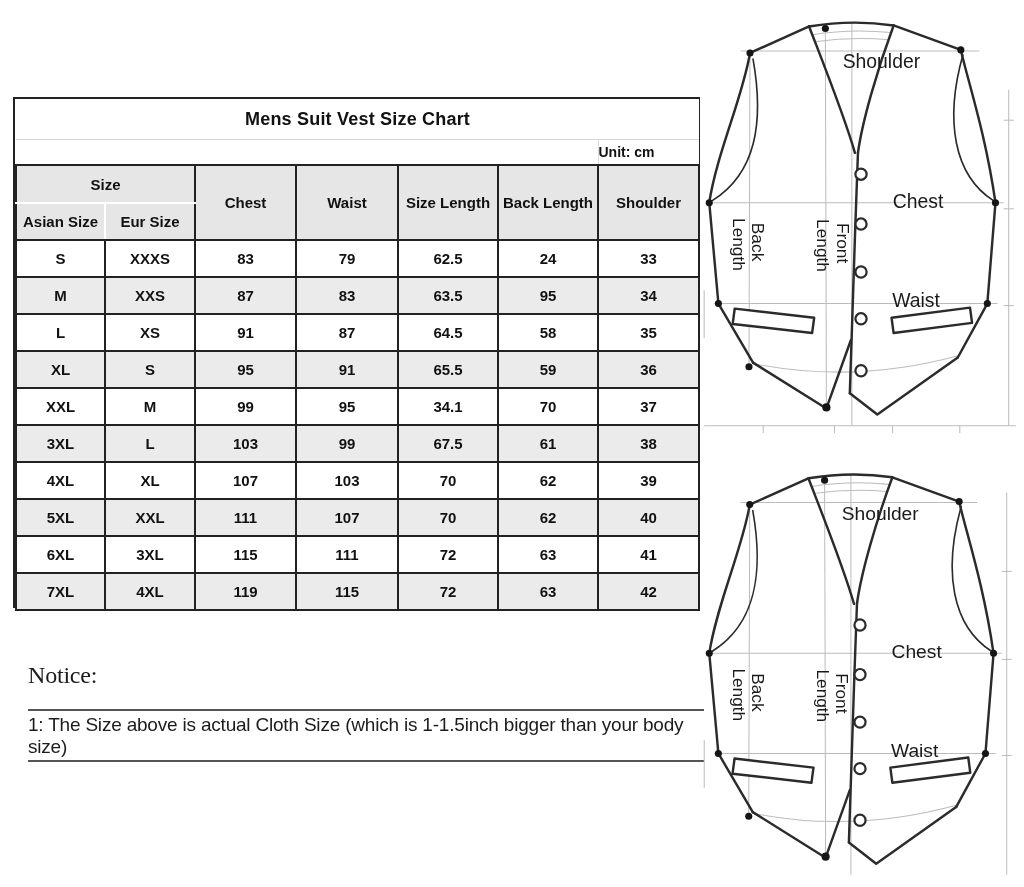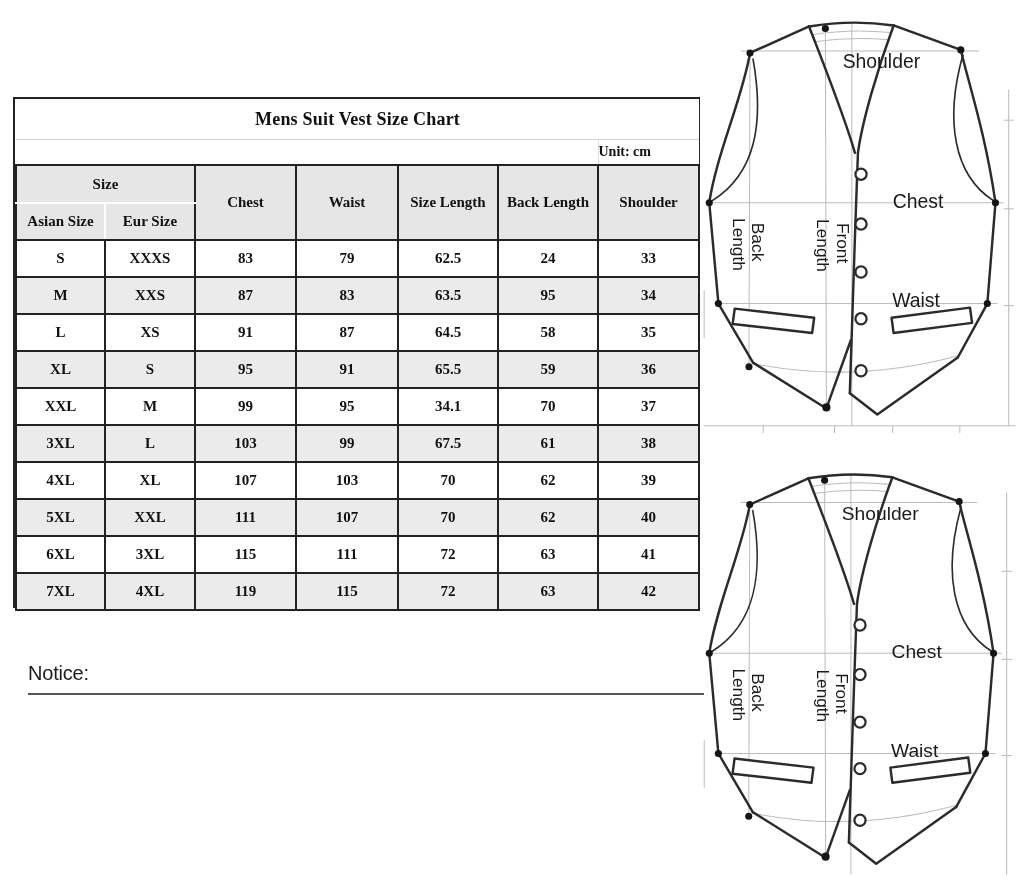--- a/index.html
+++ b/index.html
@@ -11,21 +11,21 @@
     width:1024px;height:887px;position:relative;background:#ffffff;
     font-family:"Liberation Sans",sans-serif;color:var(--ink);overflow:hidden;
   }
   
   .table-wrap{
     position:absolute;left:13px;top:97px;width:687px;height:511px;
     border:2px solid var(--grid);background:#fff;box-sizing:border-box;
   }
   table.size-table{
     border-collapse:collapse;table-layout:fixed;width:100%;height:100%;
-    font-weight:bold;color:var(--ink);font-family:Liberation Serif, serif;
+    font-weight:bold;color:var(--ink);
   }
   .size-table th,.size-table td{
     border:2px solid var(--grid);text-align:center;vertical-align:middle;
     font-size:15px;padding:0;overflow:hidden;
   }
   .size-table tbody tr{height:37px;}
   .size-table tbody tr:nth-child(even){background:var(--shade);}
   tr.title-row th{
     border:none;font-size:18px;height:40px;background:#fff;letter-spacing:.2px;
   }
@@ -34,21 +34,21 @@
     font-size:14px;
   }
   tr.unit-row th.unit-cell{border-left:1px solid #ddd;text-align:left;padding-right:12px;}
   .size-table thead tr.head-a th,.size-table thead tr.head-b th{background:var(--header-fill);}
   tr.head-a{height:38px;} tr.head-b{height:37px;}
   th.size-group{border-bottom:2px solid #fff;}
   th.sub-asian{border-right:1px solid #0f766e;border-top:none;}
   th.sub-eur{border-left:2px solid #fff;border-top:none;}
   
   .notice{position:absolute;left:28px;top:662px;width:676px;font-size:19px;letter-spacing:-.2px;color:#1c1c1c;}
-  .notice-title{display:block;width:100%;border-bottom:2px solid var(--rule);padding-bottom:8px;font-size:20px;}
+  .notice-title{display:block;width:100%;border-bottom:2px solid var(--rule);padding-bottom:20px;font-size:24px;font-family:Liberation Serif, serif;}
   .notice-line{display:block;border-bottom:2px solid var(--rule);padding:3px 0 2px 0;}
   .notice-line.fit{display:inline-block;width:auto;border-bottom-color:#777;}
   
   .vest-box{position:absolute;}
   .vest-box.top{left:700px;top:0;width:320px;height:438px;}
   .vest-box.bottom{left:698px;top:452px;width:322px;height:435px;}
   svg.vest{width:100%;height:100%;display:block;}
   .vest .guide{stroke:var(--guide);stroke-width:1;fill:none;}
   .vest .line{stroke:var(--diagram);stroke-width:2.4;fill:none;stroke-linejoin:round;stroke-linecap:round;}
   .vest .thin{stroke-width:1.6;}
@@ -184,20 +184,21 @@
           <td>72</td>
           <td>63</td>
           <td>42</td>
         </tr>
       </tbody>
   </table>
 </div>
 
 <div class="notice">
   <span class="notice-title">Notice:</span>
+  <span class="notice-line">1:  The Size above is actual Cloth Size (which is 1-1.5inch bigger than your body size)</span>
 </div>
 
 <div class="vest-box top">
   <svg class="vest" viewBox="0 0 310 430">
     <g class="guide">
       <path d="M108,34 Q147,28 185,32"></path>
       <path d="M110,41 Q147,36 183,39"></path>
       <line x1="38" y1="50" x2="272" y2="50"></line>
       <line x1="4" y1="199" x2="296" y2="199"></line>
       <line x1="12" y1="298" x2="290" y2="298"></line>

